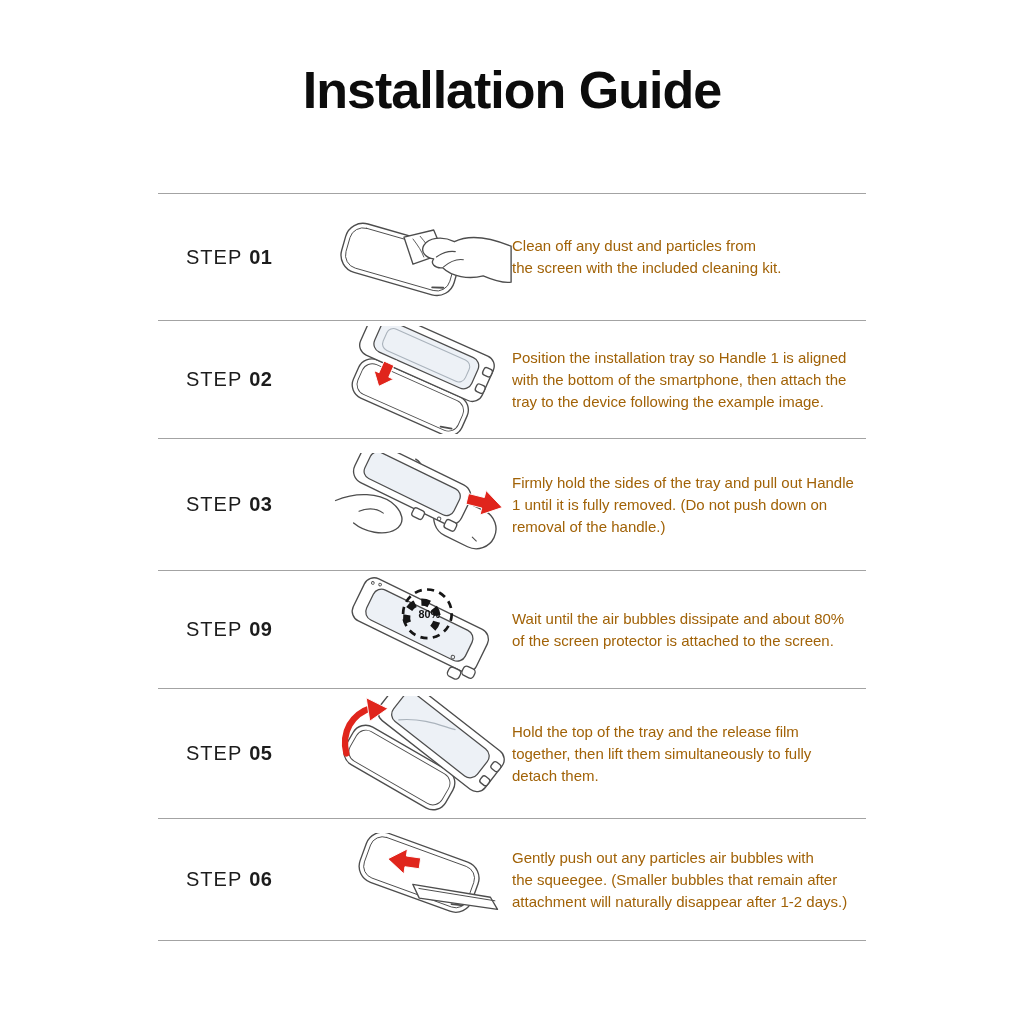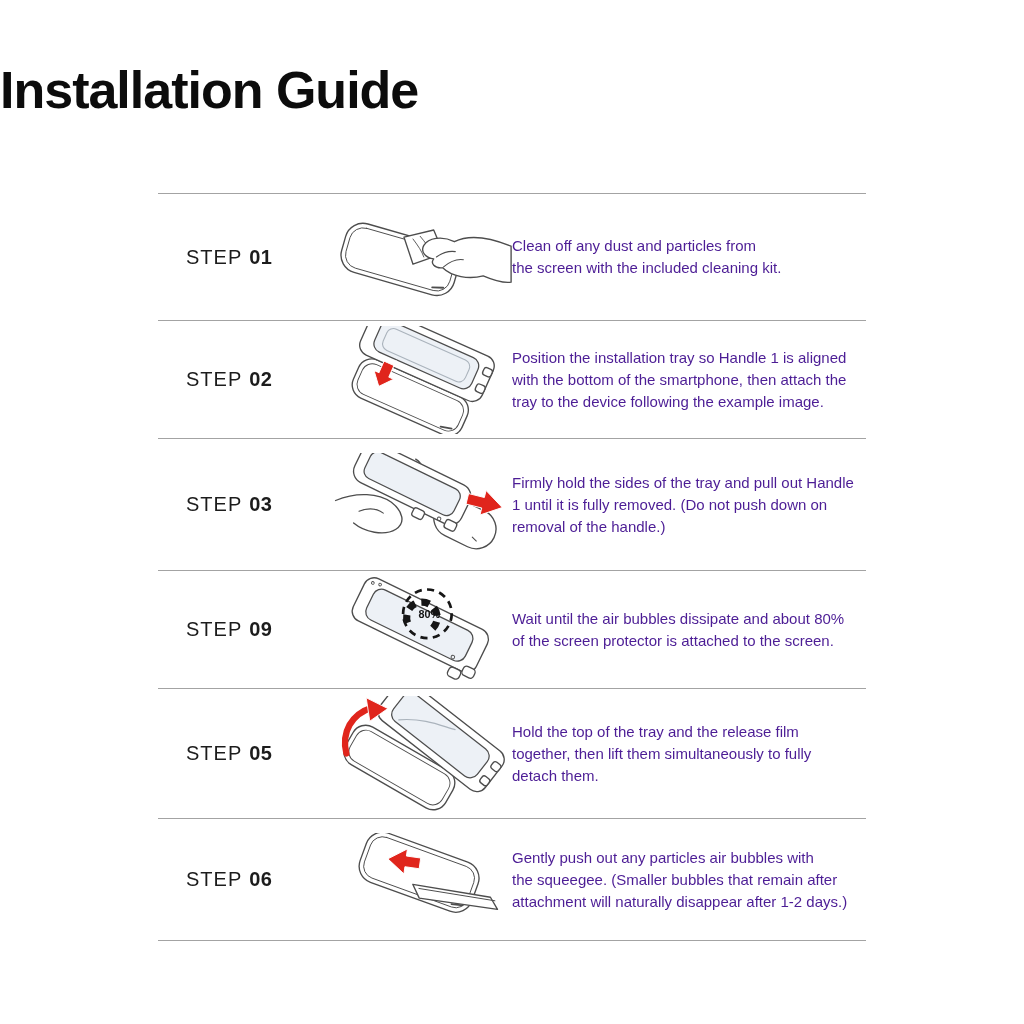--- a/index.html
+++ b/index.html
@@ -5,20 +5,21 @@
   html,body { margin:0; padding:0; background:#ffffff; }
   .page {
     position:relative;
     width:1024px; height:1024px;
     background:#ffffff;
     font-family:"Liberation Sans", sans-serif;
     overflow:hidden;
   }
   .title {
     margin:0; padding-top:60px;
+    text-align:center;
     font-size:52px; line-height:60px;
     font-weight:800; letter-spacing:-1px;
     color:#0c0c0c;
   }
   .steps {
     width:708px;
     margin:73px auto 0 auto;
     border-bottom:1px solid #a3a3a3;
   }
   .row {
@@ -31,21 +32,21 @@
   .r1{height:127px}.r2{height:118px}.r3{height:132px}
   .r4{height:118px}.r5{height:130px}.r6{height:122px}
   .step-label {
     padding-left:28px;
     font-size:20px; letter-spacing:1px; color:#1c1c1c;
     white-space:nowrap;
   }
   .step-label .num { font-weight:800; margin-left:7px; letter-spacing:0.5px; }
   .illus { display:flex; justify-content:flex-end; align-items:center; }
   .desc {
-    font-size:15px; line-height:22px; color:#4c1d95;
+    font-size:15px; line-height:22px; color:#a16207;
     padding-right:4px;
   }
   svg { display:block; }
   .ln  { fill:none; stroke:#4d4d4d; stroke-width:1.5; stroke-linejoin:round; stroke-linecap:round; }
   .body{ fill:#ffffff; stroke:#4d4d4d; stroke-width:1.5; stroke-linejoin:round; }
   .scr { fill:#edf1f6; stroke:#4d4d4d; stroke-width:1.4; stroke-linejoin:round; }
   .sub { fill:none; stroke:#aab3bc; stroke-width:1.2; stroke-linecap:round; }
   .red { fill:#e0251c; stroke:#ffffff; stroke-width:1; stroke-linejoin:round; }
   .redln { fill:none; stroke:#e0251c; stroke-width:7; stroke-linecap:round; }
   .badge-txt { font-family:"Liberation Sans",sans-serif; font-size:12px; font-weight:bold; fill:#141414; }

